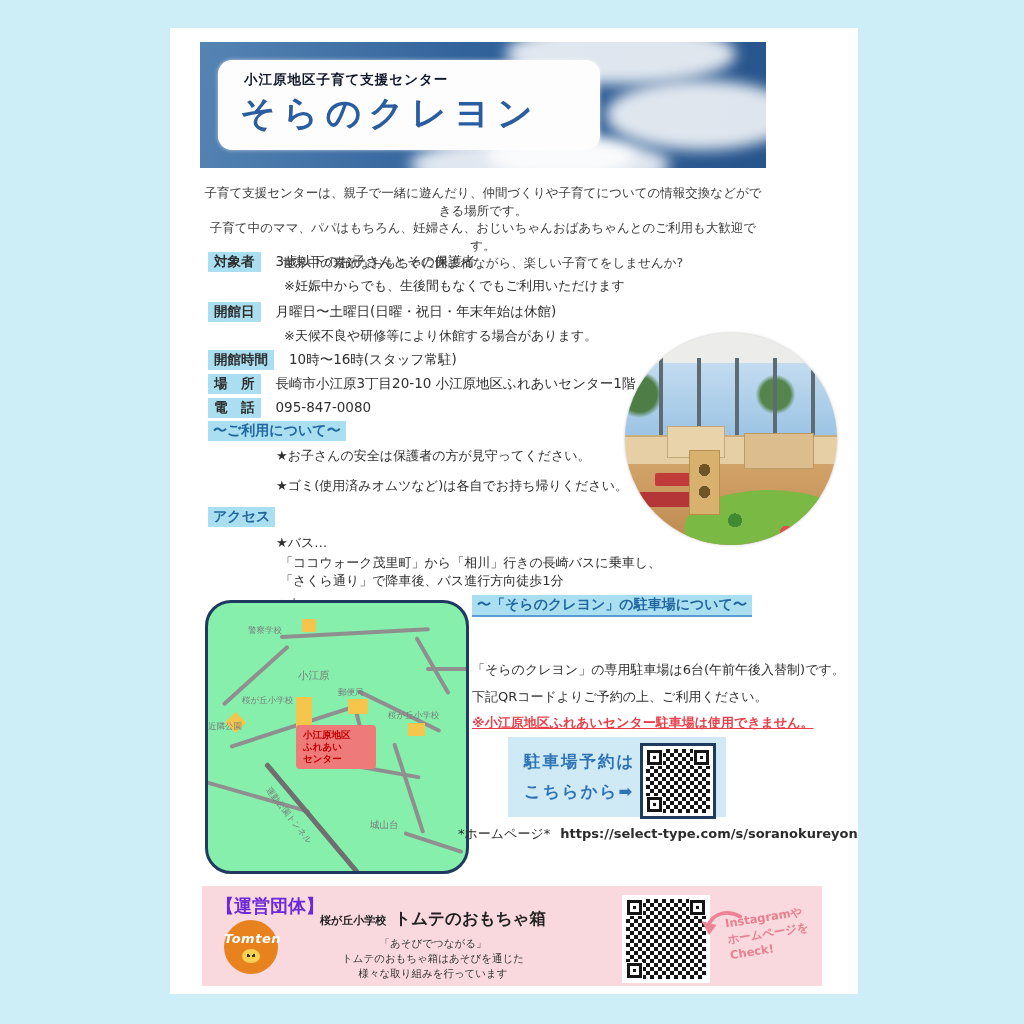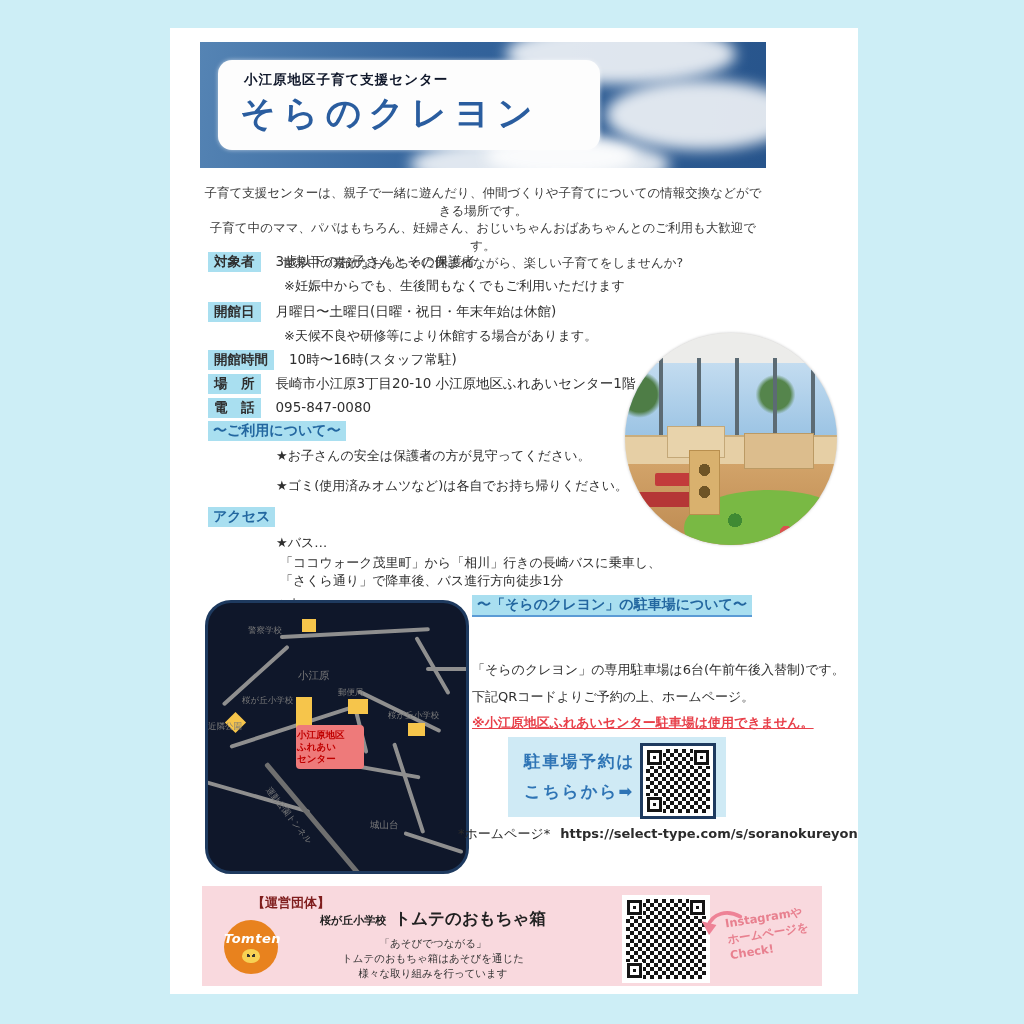--- a/index.html
+++ b/index.html
@@ -37,26 +37,26 @@
   .ph-mat{left:28%;top:74%;width:80%;height:36%;background:#79b944;border-radius:50%;
     background-image:radial-gradient(circle 7px at 30% 40%,#3f8a33 99%,transparent),radial-gradient(circle 6px at 60% 55%,#d9534f 99%,transparent),radial-gradient(circle 6px at 80% 35%,#e8b63c 99%,transparent);}
   .ph-bench1{left:14%;top:66%;width:22%;height:6%;background:#c23b3b;border-radius:2px;}
   .ph-bench2{left:6%;top:75%;width:26%;height:7%;background:#b53636;border-radius:2px;}
   .ph-tower{left:30%;top:55%;width:14%;height:30%;background:#d9b16e;border:1px solid #b98f4e;
     background-image:radial-gradient(circle 6px at 50% 30%,#6e5426 99%,transparent),radial-gradient(circle 6px at 50% 65%,#6e5426 99%,transparent);}
   .ph-kitchen{left:56%;top:47%;width:32%;height:16%;background:#dcbd8d;border:1px solid #bb9a64;}
   .ph-shelf{left:20%;top:44%;width:26%;height:14%;background:#e8d3ab;border:1px solid #c4a878;}
 
   
-  .map{left:35px;top:572px;width:258px;height:268px;background:#0f172a;border:3px solid #1e3a5f;border-radius:26px;overflow:hidden;}
+  .map{left:35px;top:572px;width:258px;height:268px;background:#86efac;border:3px solid #1e3a5f;border-radius:26px;overflow:hidden;}
   .road{position:absolute;height:4px;background:#8f8f8f;border-radius:2px;transform-origin:left center;}
   .road.dk{background:#6f6f6f;height:5px;}
   .ym{position:absolute;background:#f6c54b;}
   .maplabel{position:absolute;font-size:8.5px;color:#7a7a7a;white-space:nowrap;}
-  .mapcenter{position:absolute;left:88px;top:122px;width:66px;background:#ee7a7a;border-radius:4px;padding:4px 1px;}
+  .mapcenter{position:absolute;left:88px;top:122px;width:66px;background:#ee7a7a;border-radius:4px;padding:4px 7px;}
   .mapcenter div{font-size:9.5px;line-height:12px;font-weight:700;color:#c00000;}
 
   
   .pk-head{border-bottom:2px solid #5b9bd5;}
   .warn{color:#e8404a;font-weight:600;text-decoration:underline;}
   .parkbox{left:338px;top:709px;width:218px;height:80px;background:#cfeaf5;}
   .parktext{left:16px;top:10px;font-size:16.5px;line-height:30px;font-weight:700;color:#2e74b5;letter-spacing:2px;}
   .qrwrap{position:absolute;background:#fff;}
   .qr{position:relative;width:100%;height:100%;background:#fff;
     background-image:linear-gradient(45deg,#151515 25%,transparent 25%,transparent 75%,#151515 75%),linear-gradient(45deg,#151515 25%,transparent 25%,transparent 75%,#151515 75%);
@@ -64,21 +64,21 @@
   .qr i{position:absolute;width:17px;height:17px;background:#fff;}
   .qr i::before{content:"";position:absolute;inset:1px;border:3px solid #151515;}
   .qr i::after{content:"";position:absolute;inset:7px;background:#151515;}
   .qr .tl{left:0;top:0}.qr .tr{right:0;top:0}.qr .bl{left:0;bottom:0}
   .pk-qr{right:10px;top:6px;width:64px;height:64px;border:3px solid #1e3a5f;padding:3px;}
   .homepage{left:288px;top:797px;font-size:13px;color:#2b2b2b;}
   .homepage .url{margin-left:10px;font-weight:600;}
 
   
   .footer{left:32px;top:858px;width:620px;height:100px;background:#f9d9de;}
-  .org-heading{left:14px;top:8px;font-size:13px;font-weight:700;color:#7f1d1d;margin-left:36px;}
+  .org-heading{left:14px;top:8px;font-size:18px;font-weight:700;color:#6d28d9;}
   .tomten{left:22px;top:34px;width:54px;height:54px;border-radius:50%;background:#e8821e;text-align:right;}
   .tomten-text{display:block;margin-top:11px;color:#fff;font-style:italic;font-weight:700;font-size:13px;letter-spacing:.5px;}
   .tomten-face{display:block;width:18px;height:14px;margin:3px auto 0;background:#f7d154;border-radius:50% 50% 46% 46%;
     background-image:radial-gradient(circle 1.5px at 35% 48%,#333 99%,transparent),radial-gradient(circle 1.5px at 65% 48%,#333 99%,transparent);}
   .orgline{left:96px;top:22px;width:270px;text-align:center;color:#222;}
   .orgline .small{font-size:11px;font-weight:600;}
   .orgline .big{font-size:16.5px;font-weight:700;margin-left:8px;}
   .tagline{left:96px;top:50px;width:270px;text-align:center;font-size:10.5px;line-height:15px;color:#333;}
   .ft-qr{left:420px;top:9px;width:80px;height:80px;padding:4px;}
   .sns-note{left:525px;top:22px;width:95px;font-size:11.5px;line-height:16px;color:#e8808f;transform:rotate(-9deg);font-weight:600;}
@@ -191,21 +191,21 @@
         <div>小江原地区</div>
         <div>ふれあい</div>
         <div>センター</div>
       </div>
     </div>
 
     <div class="abs" style="left:302px;top:566px;">
       <span class="head pk-head">〜「そらのクレヨン」の駐車場について〜</span>
     </div>
     <div class="abs bodytext" style="left:302px;top:633px;">「そらのクレヨン」の専用駐車場は6台(午前午後入替制)です。</div>
-    <div class="abs bodytext" style="left:302px;top:660px;">下記QRコードよりご予約の上、ホームページ。</div>
+    <div class="abs bodytext" style="left:302px;top:660px;">下記QRコードよりご予約の上、ご利用ください。</div>
     <div class="abs parkbox">
       <div class="abs parktext">
         <div>駐車場予約は</div>
         <div>こちらから➡</div>
       </div>
       <div class="abs qrwrap pk-qr">
         <div class="qr">
             <i class="tl"></i>
             <i class="tr"></i>
             <i class="bl"></i>

